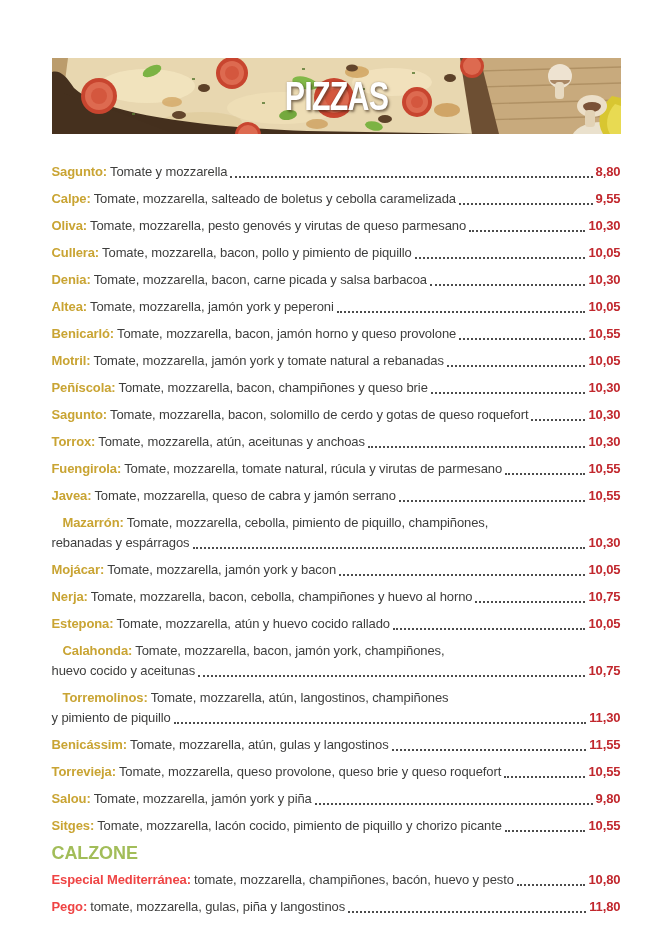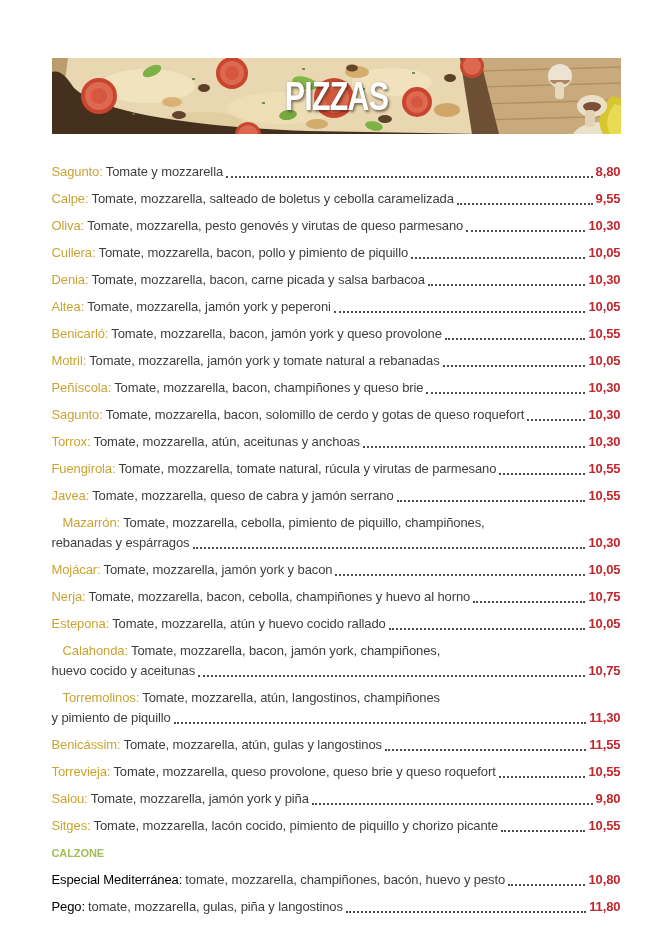--- a/index.html
+++ b/index.html
@@ -26,34 +26,34 @@
   }
 
   
   .menu {
     position:absolute; left:45px; top:146px; width:569px;
     font-size:13px; letter-spacing:-0.1px; color:#3e3e3d;
   }
   .row { margin-bottom:7px; }
   .line { display:flex; align-items:baseline; line-height:20px; }
   .itemtext { white-space:nowrap; }
-  .name { font-weight:normal; color:#c9a433; }
-  .row.calzone .name { color:#000000; }
+  .name { font-weight:bold; color:#c9a433; }
+  .row.calzone .name { color:#ef4444; }
   .desc { color:#3e3e3d; margin-left:3px; }
   .desc2 { margin-left:0; }
   .dots {
     flex:1 1 auto; min-width:10px;
     border-bottom:2px dotted #4c4c4c;
     align-self:flex-end; margin:0 3px 4px 3px;
   }
   .price { font-weight:bold; color:#c1272d; white-space:nowrap;text-align:center; }
   .two-line .line1 { display:block;padding-left:11px; }
   .section-header {
     font-weight:bold; color:#a2bd59; line-height:20px; margin-bottom:7px;
-    font-size:11px;
+    font-size:18px;
   }
 </style>
 </head>
 <body>
 
 <div class="page">
 
   <div class="banner">
     <svg viewBox="0 0 569 76" preserveAspectRatio="none" aria-hidden="true">
 
@@ -176,21 +176,21 @@
   </div>
       <div class="row">
     <div class="line line1">
       <span class="itemtext"><span class="name">Altea:</span><span class="desc">Tomate, mozzarella, jamón york y peperoni</span></span>
       <span class="dots"></span>
       <span class="price">10,05</span>
     </div>
   </div>
       <div class="row">
     <div class="line line1">
-      <span class="itemtext"><span class="name">Benicarló:</span><span class="desc">Tomate, mozzarella, bacon, jamón york y queso provolone</span></span>
+      <span class="itemtext"><span class="name">Benicarló:</span><span class="desc">Tomate, mozzarella, bacon, jamón horno y queso provolone</span></span>
       <span class="dots"></span>
       <span class="price">10,55</span>
     </div>
   </div>
       <div class="row">
     <div class="line line1">
       <span class="itemtext"><span class="name">Motril:</span><span class="desc">Tomate, mozzarella, jamón york y tomate natural a rebanadas</span></span>
       <span class="dots"></span>
       <span class="price">10,05</span>
     </div>

